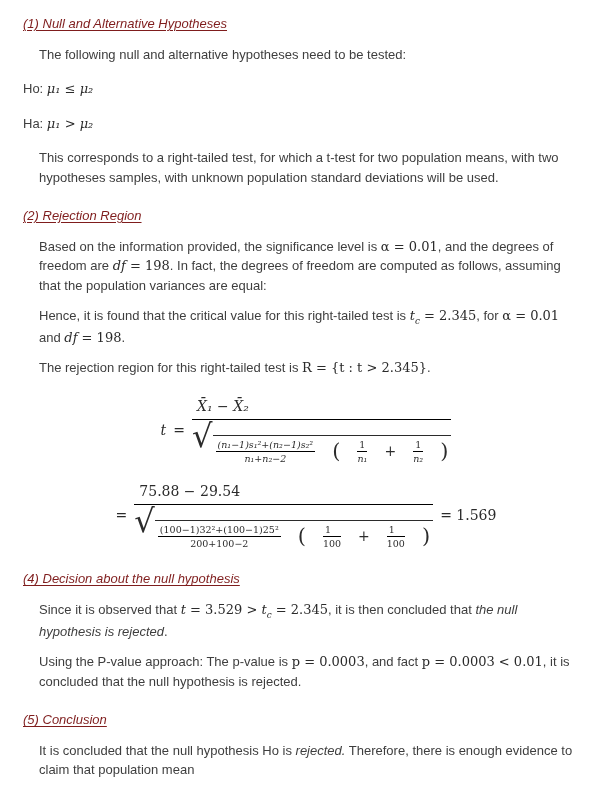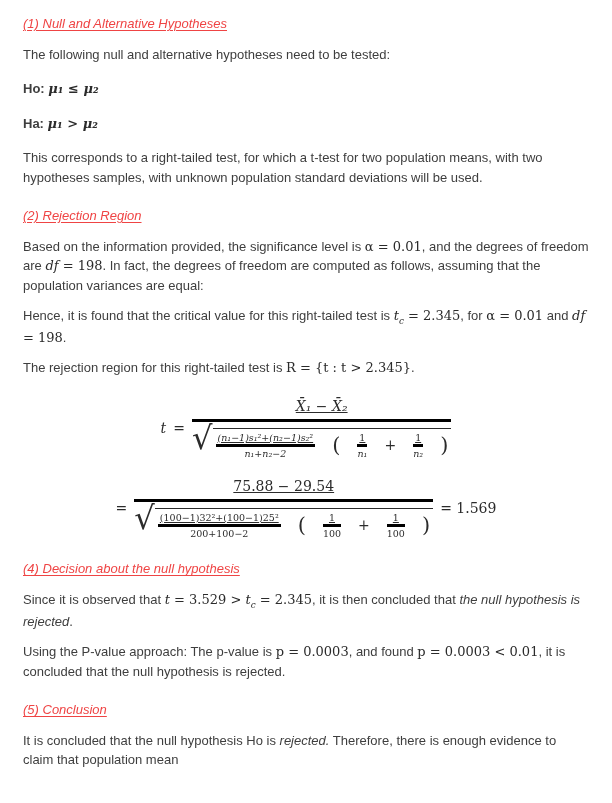--- a/index.html
+++ b/index.html
@@ -6,50 +6,50 @@
   html, body { background:#ffffff; }
   body {
     width:612px; min-height:803px;
     font-family:"Liberation Sans","DejaVu Sans",sans-serif;
     font-size:13px; line-height:1.5; color:#3e3e3e;
     padding:12px 23px 18px 23px;
   }
   .sec {
     font-size:13px; font-weight:400; font-style:italic;
     text-decoration:underline; text-underline-offset:2px;
-    margin:19px 0 9px 0; color:#ef4444;
+    margin:19px 0 9px 0; color:#7f1d1d;
   }
   .sec:first-child { margin-top:2px; }
-  p { margin:11px 0; }
-  .hyp { margin:15px 0;font-weight:bold; }
+  p { margin:11px 16px; }
+  .hyp { margin:15px 0; }
   .math { font-family:"DejaVu Serif","Liberation Serif",serif; color:#2b2b2b; }
   .mi { font-style:italic; }
   .em { font-style:italic; }
   sub.ms { font-size:0.68em; }
 
   
   .fblock {
     margin:18px 0 8px 0;
     display:flex; flex-direction:column; align-items:center; gap:15px;
     font-family:"DejaVu Serif","Liberation Serif",serif;
     font-size:14px; color:#2b2b2b;
   }
   .mrow { display:flex; align-items:center; gap:7px; }
   .frac { display:inline-flex; flex-direction:column; vertical-align:middle; }
-  .frac > .ftop { text-align:center; border-bottom:3px solid #000000; padding:0 5px 2px 5px;text-decoration:underline; }
+  .frac > .ftop { border-bottom:1px solid #000000; padding:0 5px 2px 5px; }
   .frac > .fbot { display:flex; justify-content:center; align-items:center; padding-top:2px; }
   .frac.small { font-size:9.5px; line-height:1.2; }
   .frac.small > .ftop { padding:0 2px 1px 2px; }
   .frac.small > .fbot { padding-top:1px; }
   .sqrt { display:inline-flex; align-items:flex-start; }
   .rad { font-size:2.3em; line-height:0.88; font-weight:400; }
   .radicand {
     border-top:1px solid #2b2b2b;
     display:inline-flex; align-items:center; gap:17px;
-    padding:3px 3px 1px 3px; margin-top:4px;
+    padding:3px 3px 1px 3px; margin-top:13px;
   }
   .paren { font-size:1.5em; font-weight:300; line-height:1; }
 </style>
 </head>
 <body style="background: rgb(255, 255, 255); color: rgb(62, 62, 62);">
 
 <div class="doc">
 
   <h2 class="sec">(1) Null and Alternative Hypotheses</h2>
   <p><span>The following null and alternative hypotheses need to be tested:</span></p>
@@ -121,18 +121,18 @@
             </span>
           </span>
         </span>
       </span>
       <span>= 1.569</span>
     </div>
   </div>
 
   <h2 class="sec">(4) Decision about the null hypothesis</h2>
   <p><span>Since it is observed that </span><span class="math mi">t</span><span class="math"> = 3.529 &gt; </span><span class="math mi">t</span><sub class="ms math mi">c</sub><span class="math"> = 2.345</span><span>, it is then concluded that </span><span class="em">the null hypothesis is rejected</span><span>.</span></p>
-  <p><span>Using the P-value approach: The p-value is </span><span class="math">p = 0.0003</span><span>, and found </span><span class="math">p = 0.0003 &lt; 0.01</span><span>, it is concluded that the null hypothesis is rejected.</span></p>
+  <p><span>Using the P-value approach: The p-value is </span><span class="math">p = 0.0003</span><span>, and fact </span><span class="math">p = 0.0003 &lt; 0.01</span><span>, it is concluded that the null hypothesis is rejected.</span></p>
 
   <h2 class="sec">(5) Conclusion</h2>
   <p><span>It is concluded that the null hypothesis Ho is </span><span class="em">rejected.</span><span> Therefore, there is enough evidence to claim that population mean </span></p>
 
 </div>
 
 </body></html>

